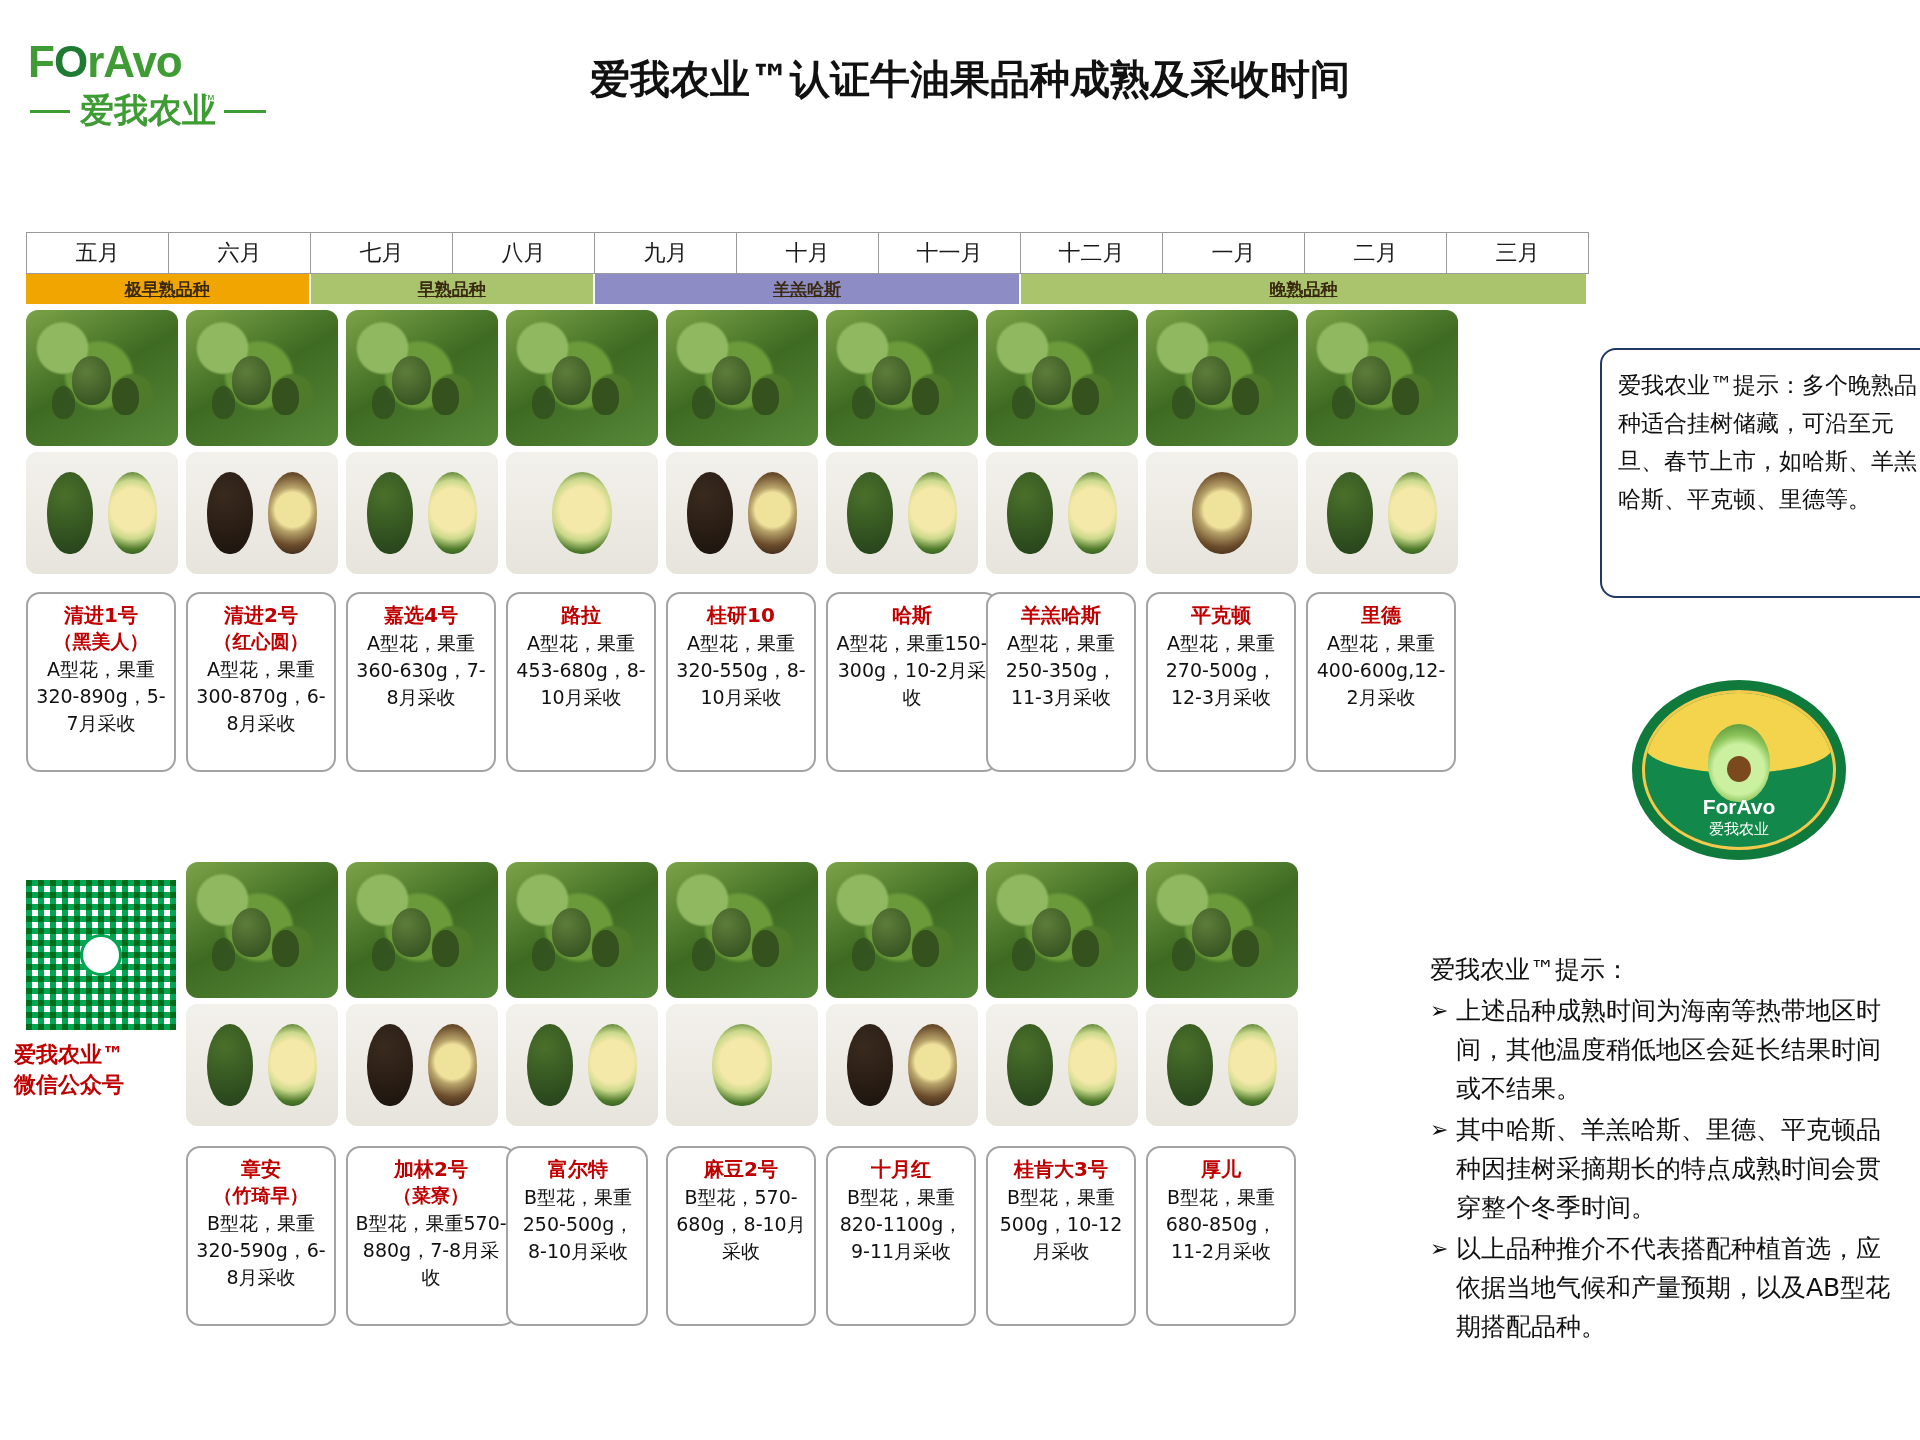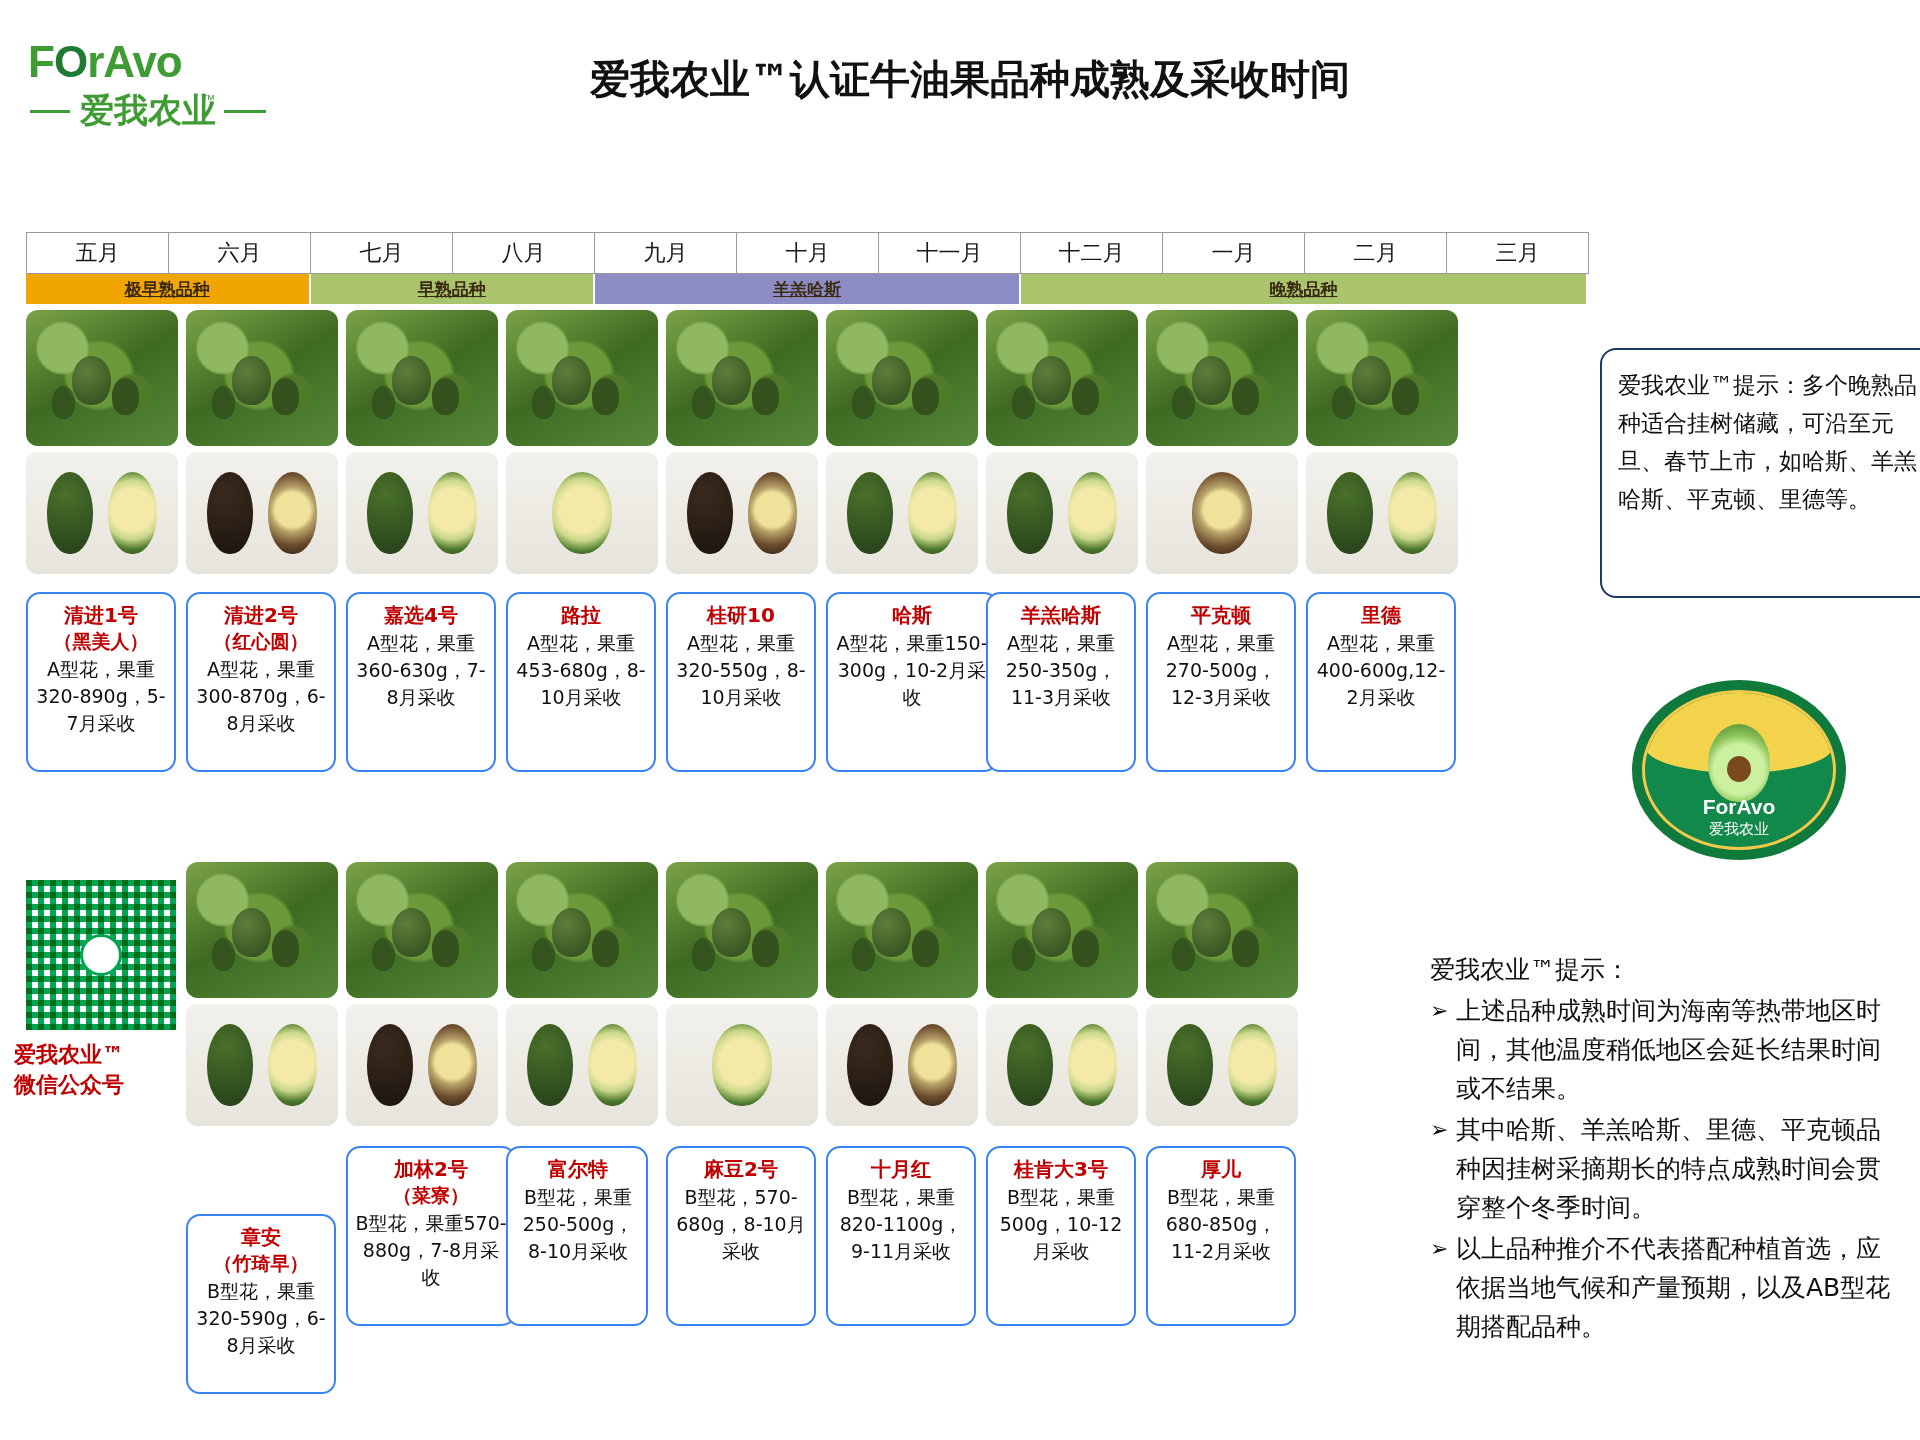--- a/index.html
+++ b/index.html
@@ -180,21 +180,21 @@
     background: radial-gradient(circle at 50% 46%, #f4e9a8 0 42%, #c9d88a 58%, #4e7a2c 78%, #2d4a1a 100%);
   }
   .fruit-bg.dark::before { background: radial-gradient(circle at 38% 28%, #3a2a1e, #1b130d); }
   .fruit-bg.dark::after { background: radial-gradient(circle at 50% 46%, #efe39c 0 34%, #b8a36a 44%, #6b4c2c 70%, #2b1d12 100%); }
   .fruit-bg.single::before { display: none; }
   .fruit-bg.single::after { left: 30%; right: auto; width: 40%; }
 
   
   .card {
     position: absolute;
-    border: 2px solid #3b82f6;
+    border: 2px solid #a3a3a3;
     border-radius: 14px;
     box-sizing: border-box;
     padding: 8px 6px 6px 6px;
     text-align: center;
     background: #ffffff;
     font-family: "DejaVu Sans", sans-serif;
   }
   .card .vname {
     font-size: 20px;
     font-weight: bold;
@@ -572,21 +572,21 @@
       <div class="vdesc">A型花，果重250-350g，11-3月采收</div>
     </div>
     <div class="card" style="left: 1146px; top: 592px; width: 150px; min-height: 180px;">
       <div class="vname">平克顿</div>
       <div class="vdesc">A型花，果重270-500g，12-3月采收</div>
     </div>
     <div class="card" style="left: 1306px; top: 592px; width: 150px; min-height: 180px;">
       <div class="vname">里德</div>
       <div class="vdesc">A型花，果重400-600g,12-2月采收</div>
     </div>
-    <div class="card" style="left: 186px; top: 1214px; width: 150px; min-height: 180px;">
+    <div class="card" style="left: 186px; top: 1146px; width: 150px; min-height: 180px;">
       <div class="vname">章安</div>
       <div class="valias">（竹琦早）</div>
       <div class="vdesc">B型花，果重320-590g，6-8月采收</div>
     </div>
     <div class="card" style="left: 346px; top: 1146px; width: 170px; min-height: 180px;">
       <div class="vname">加林2号</div>
       <div class="valias">（菜寮）</div>
       <div class="vdesc">B型花，果重570-880g，7-8月采收</div>
     </div>
     <div class="card" style="left: 506px; top: 1146px; width: 142px; min-height: 180px; padding-left: 8px;">

